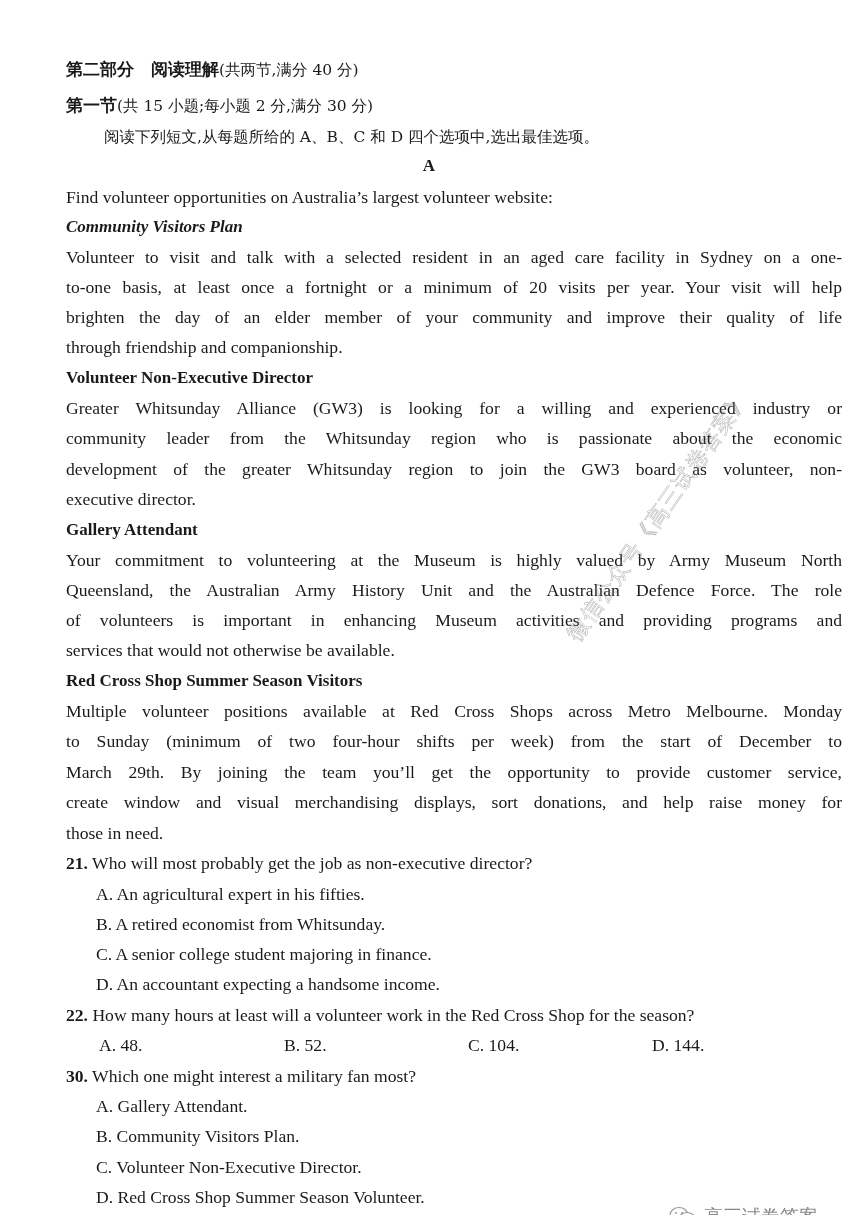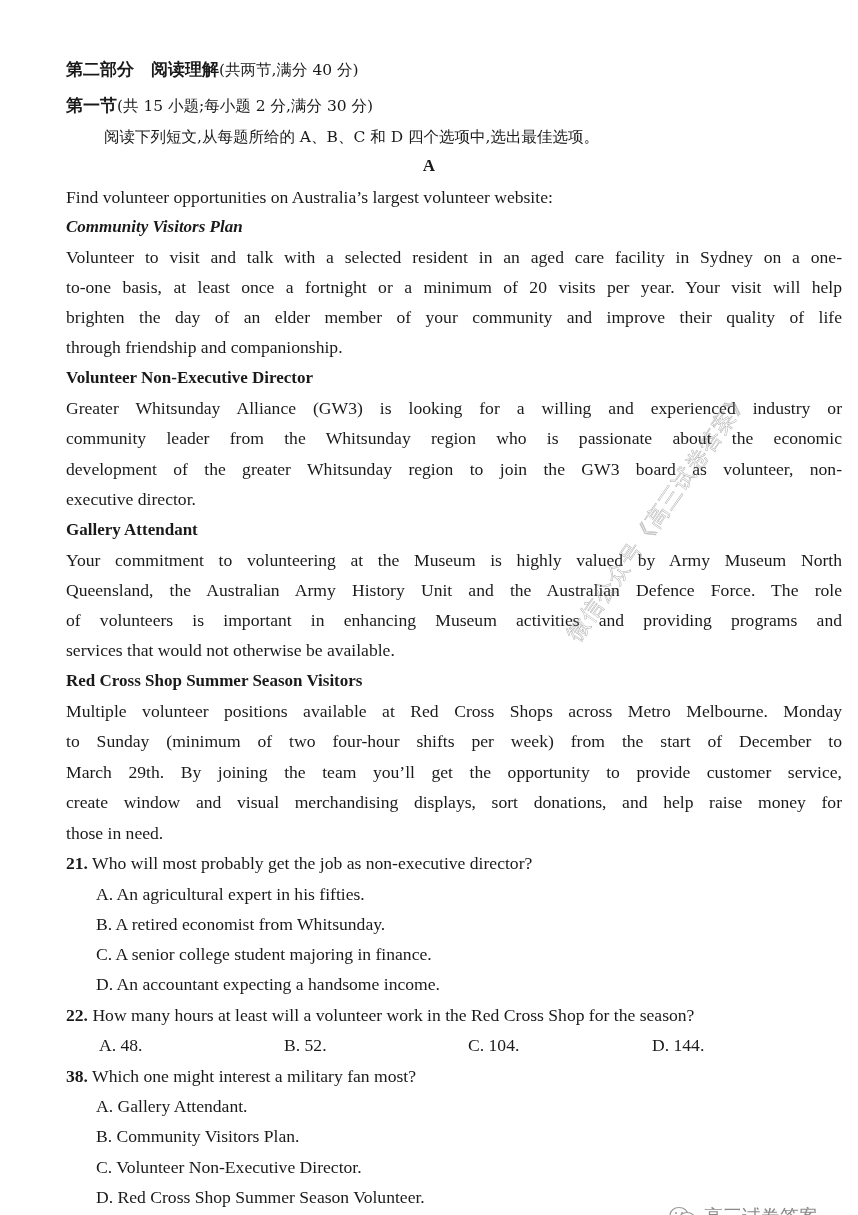--- a/index.html
+++ b/index.html
@@ -113,21 +113,21 @@
     <span>How many hours at least will a volunteer work in the Red Cross Shop for the season?</span>
   </div>
   <div class="line" style="top:994px; left:0; width:858px;">
     <span style="position:absolute; left:99px;">A.  48.</span>
     <span style="position:absolute; left:284px;">B.  52.</span>
     <span style="position:absolute; left:468px;">C.  104.</span>
     <span style="position:absolute; left:652px;">D.  144.</span>
   </div>
 
   <div class="line" style="top:1025px;">
-    <span class="qnum">38.</span>
+    <span class="qnum">30.</span>
     <span>Which one might interest a military fan most?</span>
   </div>
   <div class="line opt" style="top:1055px;">A.  Gallery Attendant.</div>
   <div class="line opt" style="top:1085px;">B.  Community Visitors Plan.</div>
   <div class="line opt" style="top:1116px;">C.  Volunteer Non-Executive Director.</div>
   <div class="line opt" style="top:1146px;">D.  Red Cross Shop Summer Season Volunteer.</div>
 
   <div class="watermark">微信公众号《高三试卷答案》</div>
 
   <div class="footer">英语“三诊”考试题　第 3 页(共 10 页)</div>

